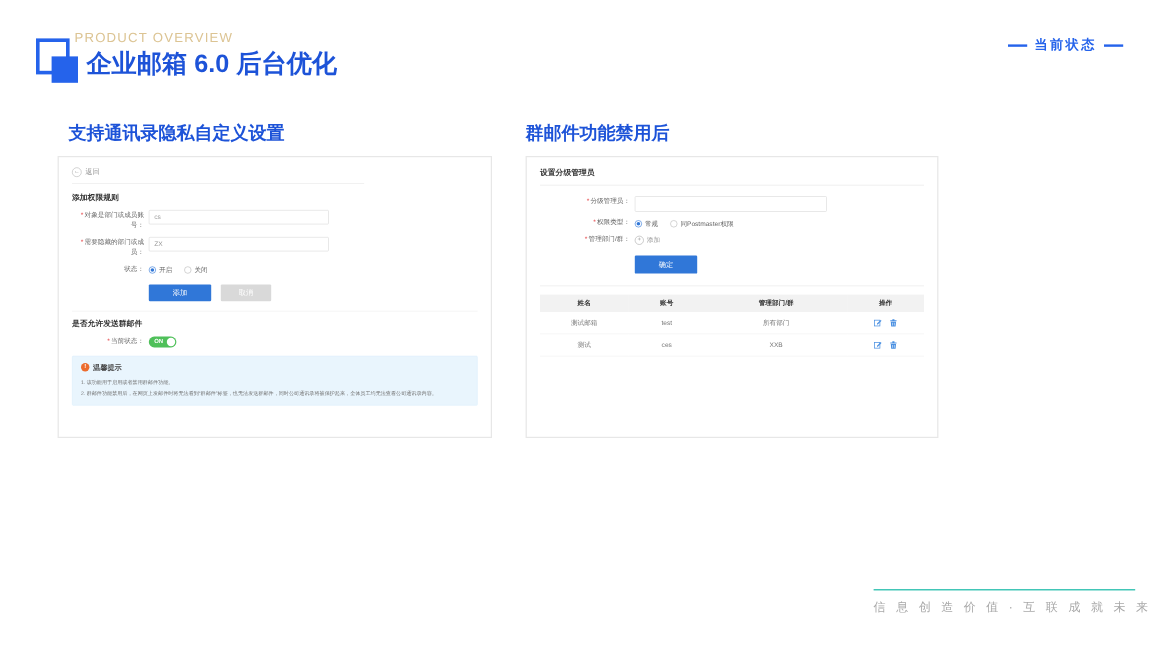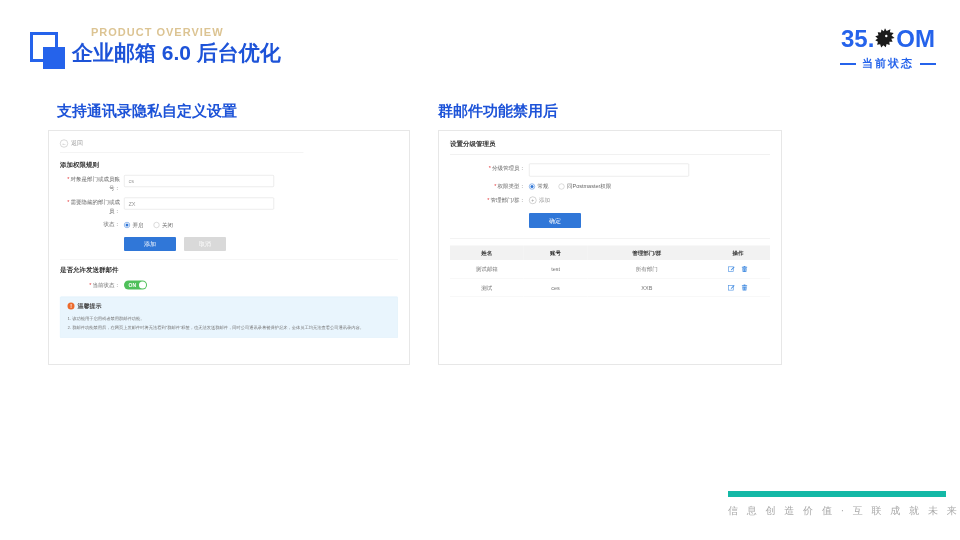--- a/index.html
+++ b/index.html
@@ -5,21 +5,21 @@
   html,body{margin:0;padding:0;}
   body{
     width:960px;height:540px;position:relative;overflow:hidden;
     background:#ffffff;font-family:"Liberation Sans",sans-serif;
     -webkit-font-smoothing:antialiased;
   }
   
   .logo-mark{position:absolute;left:30px;top:32px;width:40px;height:42px;}
   .logo-mark .outline{position:absolute;left:0;top:0;width:22px;height:24px;border:3px solid #2563eb;}
   .logo-mark .fill{position:absolute;left:13px;top:15px;width:22px;height:22px;background:#2563eb;}
-  .eyebrow{position:absolute;left:91px;top:26px;font-size:11px;font-weight:bold;color:#dcc493;letter-spacing:1px;}
+  .eyebrow{position:absolute;left:62px;top:26px;font-size:11px;font-weight:normal;color:#dcc493;letter-spacing:1px;}
   .page-title{position:absolute;left:72px;top:39px;font-size:21px;font-weight:bold;color:#1d53d8;}
   .brand{position:absolute;left:828px;top:26px;width:120px;text-align:center;}
   .brand-row{display:flex;align-items:center;justify-content:center;font-size:24px;font-weight:800;color:#2563eb;line-height:26px;}
   .brand-row svg{width:26px;height:26px;margin:0 -2px;}
   .brand-sub{display:flex;align-items:center;justify-content:center;gap:6px;margin-top:4px;color:#2563eb;font-size:11px;font-weight:bold;letter-spacing:2px;}
   .brand-sub .dash{width:16px;height:0;border-top:2px solid #2563eb;}
   
   .sec-title{position:absolute;top:102px;font-size:15px;font-weight:bold;color:#1d53d8;font-family:Liberation Mono, monospace;}
   .sec-title.left{left:57px;}
   .sec-title.right{left:438px;}
@@ -66,42 +66,34 @@
   .add-icon{width:13px;height:13px;border:1px solid #aaa;border-radius:50%;color:#999;font-size:10px;line-height:12px;text-align:center;}
   .btn-confirm{background:#3077d8;color:#fff;width:104px;height:30px;line-height:30px;text-align:center;
                font-size:12px;border-radius:2px;margin:18px 0 20px 158px;cursor:pointer;}
   .divider{border-top:1px solid #e7e7e7;margin-bottom:14px;}
   table.admin{width:100%;border-collapse:collapse;font-size:11px;}
   table.admin th{background:#f2f2f2;height:27px;font-weight:bold;color:#333;text-align:center;}
   table.admin td{height:34px;text-align:center;color:#777;border-bottom:1px solid #f0f0f0;}
   .op-icons{display:flex;justify-content:center;gap:12px;}
   .op-icons svg{width:14px;height:14px;cursor:pointer;}
   
-  .footer{position:absolute;left:728px;top:491px;width:218px;border-top:6px solid #14b8a6;padding-top:7px;
+  .footer{position:absolute;left:728px;top:491px;width:218px;border-top:1px solid #14b8a6;padding-top:7px;
           font-size:10px;color:#a9a9a9;letter-spacing:3px;text-align:center;white-space:nowrap;}
 </style>
 </head>
 <body>
 
 <div class="logo-mark">
   <div class="outline"></div>
   <div class="fill"></div>
 </div>
 <div class="eyebrow">PRODUCT OVERVIEW</div>
 <div class="page-title">企业邮箱 6.0 后台优化</div>
 
 <div class="brand">
-  <div class="brand-row">
-    <span>35.</span>
-    <svg viewBox="0 0 24 24">
-      <path fill="#1b1b1b" d="M12 2l1.5 2.5L17 3l-.5 2.7 3.5.8-2 2.2 2.8 2.3-3 .8 1.2 2.7-3 .1.3 2.9-2.8-.8-.8 2.8-2.2-1.8-2 2.1-1-3-2.8.6.8-2.9-2.5-1.3 2.3-1.7L3 9.4l3-.9-.7-2.8 3 .3.4-2.8 2.2 1.6z"></path>
-      <circle cx="13.2" cy="9.2" r="1.1" fill="#fff"></circle>
-    </svg>
-    <span>OM</span>
-  </div>
   <div class="brand-sub">
     <span class="dash"></span>
     <span>当前状态</span>
     <span class="dash"></span>
   </div>
 </div>
 
 <div class="sec-title left">支持通讯录隐私自定义设置</div>
 <div class="sec-title right">群邮件功能禁用后</div>
 

